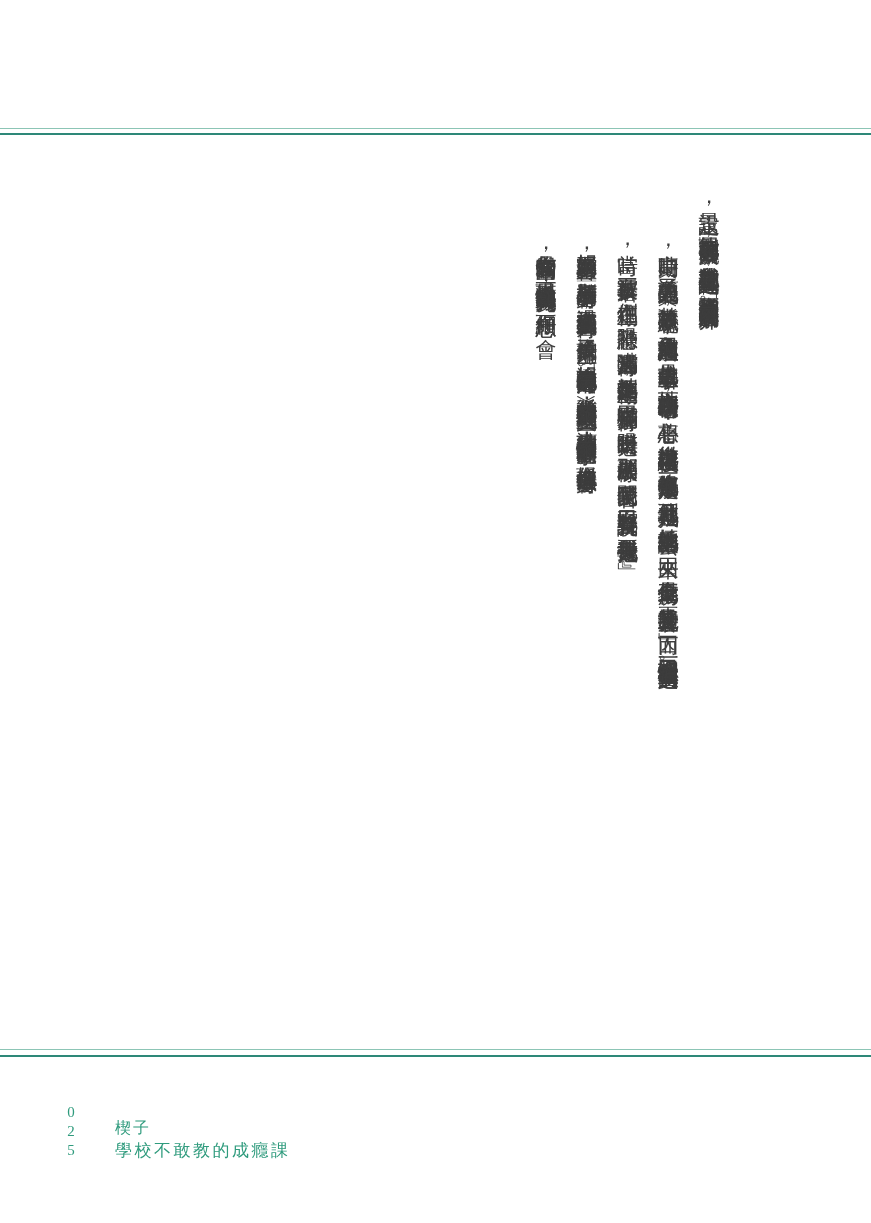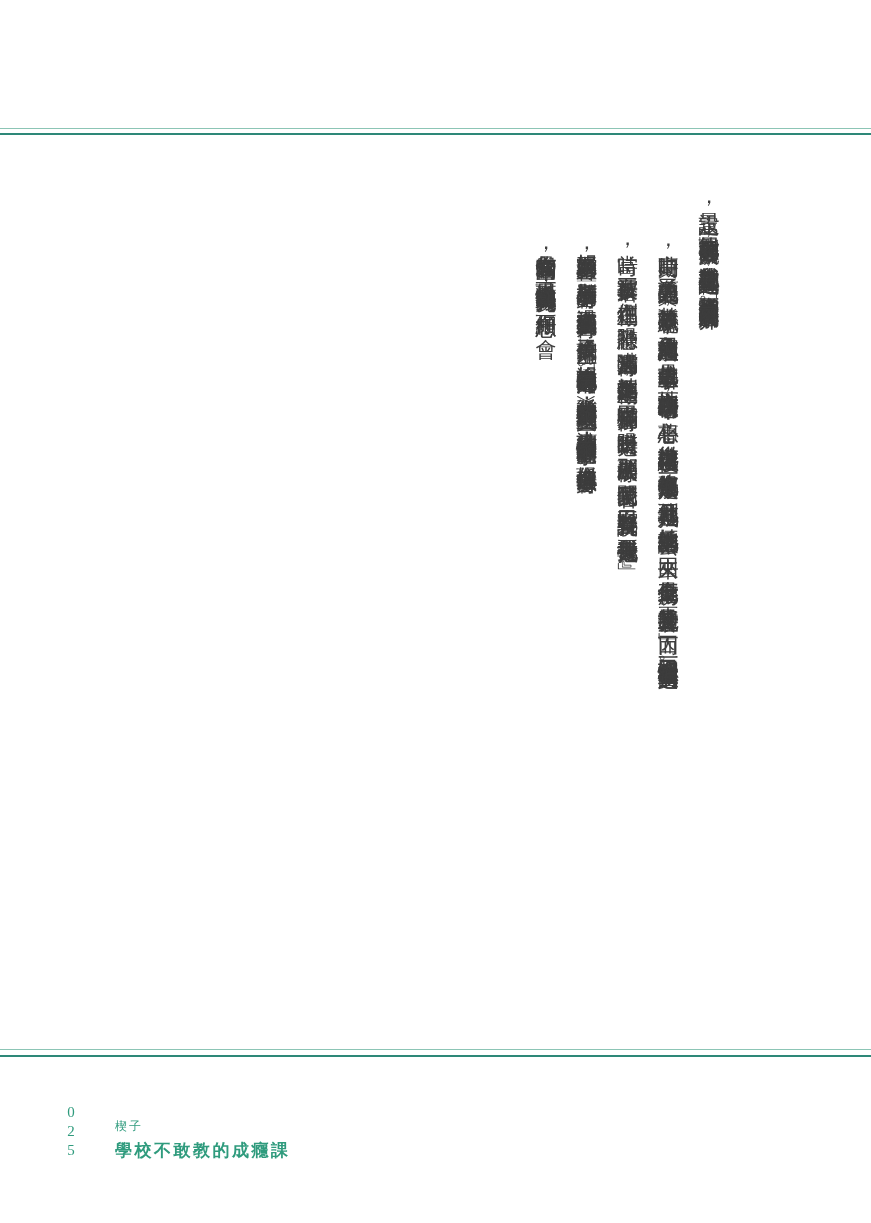--- a/index.html
+++ b/index.html
@@ -59,31 +59,31 @@
     writing-mode: vertical-rl;
     text-orientation: upright;
     font-size: 15px;
     letter-spacing: 3px;
     color: var(--accent-green);
   }
   .chapter-label {
     position: absolute;
     left: 115px;
     top: 1118px;
-    font-size: 12px;
+    font-size: 16px;
     letter-spacing: 2px;
     color: var(--accent-green);
   }
   .book-title {
     position: absolute;
     left: 115px;
     top: 1139px;
     font-size: 17px;
     letter-spacing: 2.5px;
-    font-weight: 700;
+    font-weight: 400;
     color: var(--accent-green);
   }
 </style>
 </head>
 <body>
 
 <div class="rule rule-top-thin"></div>
 <div class="rule rule-top-thick"></div>
 
 <main class="text-block">

